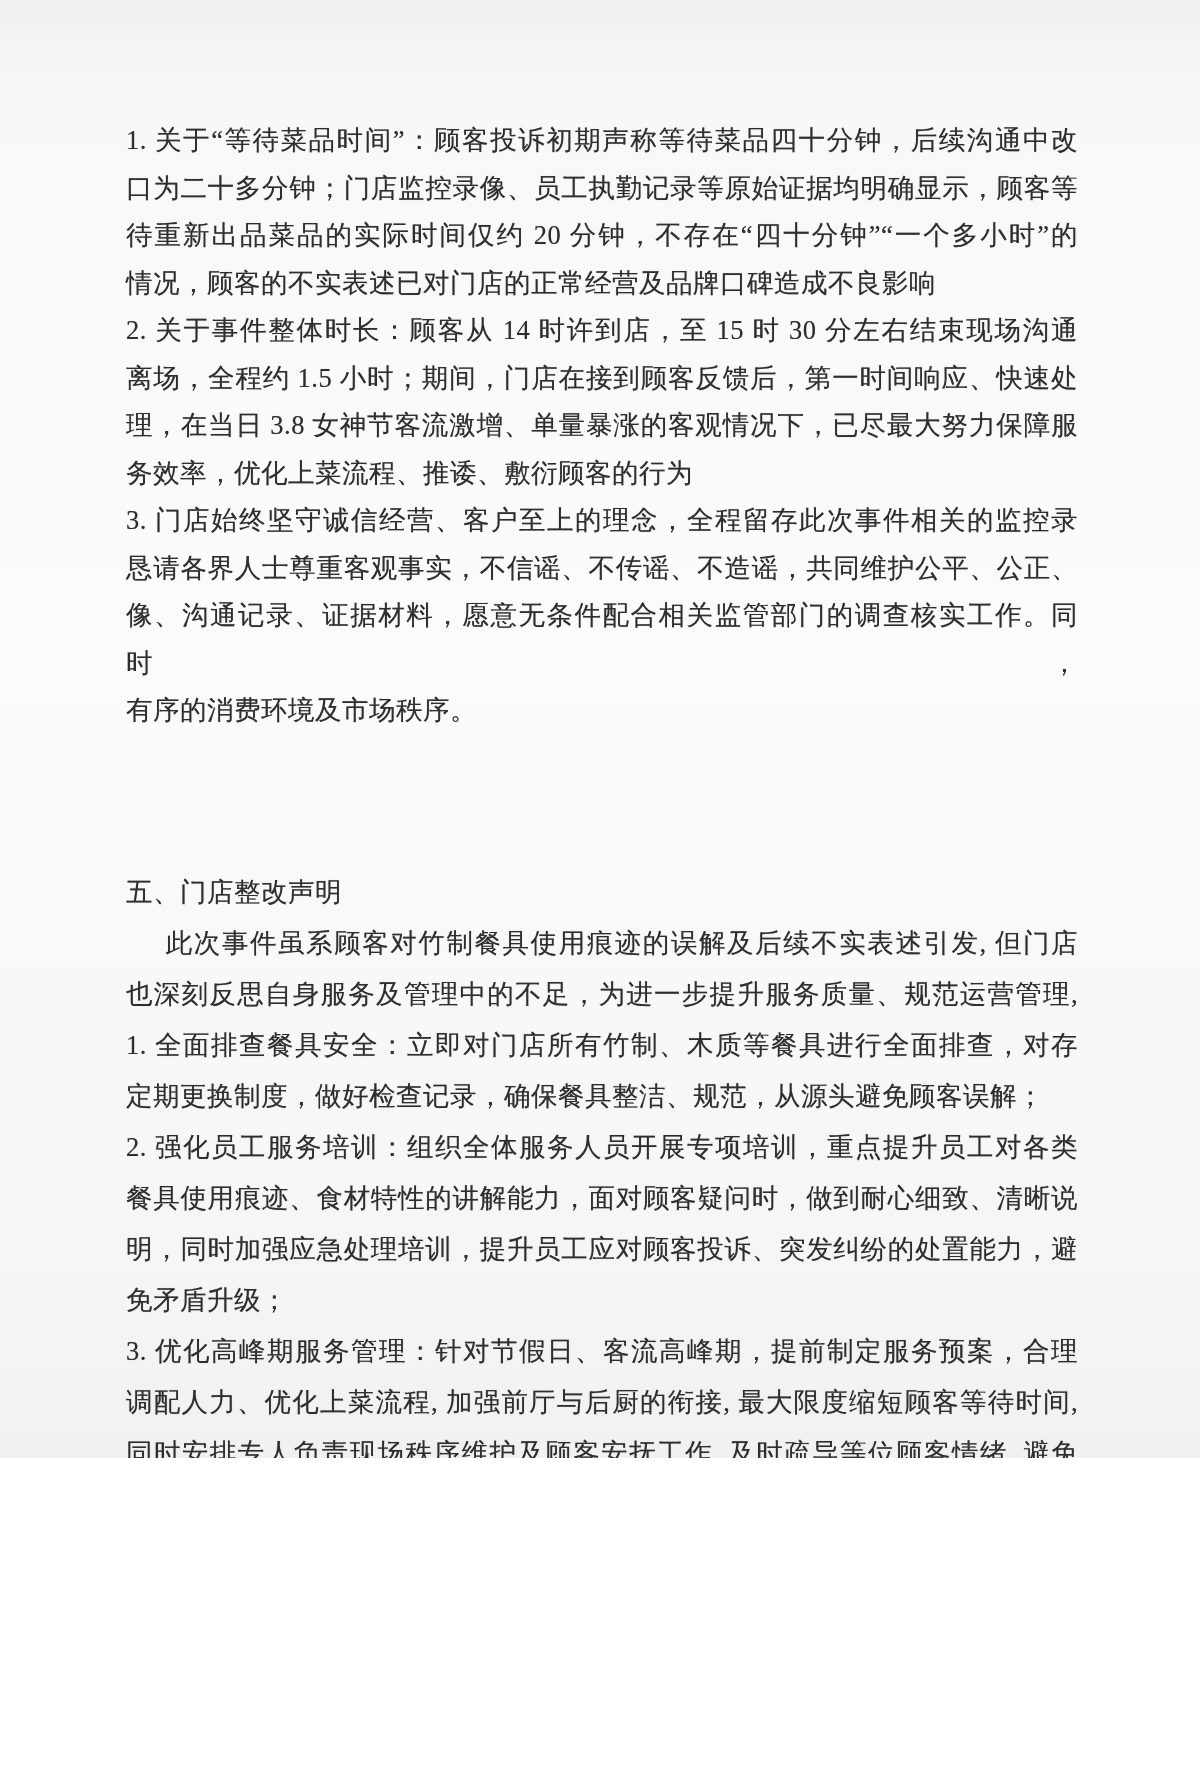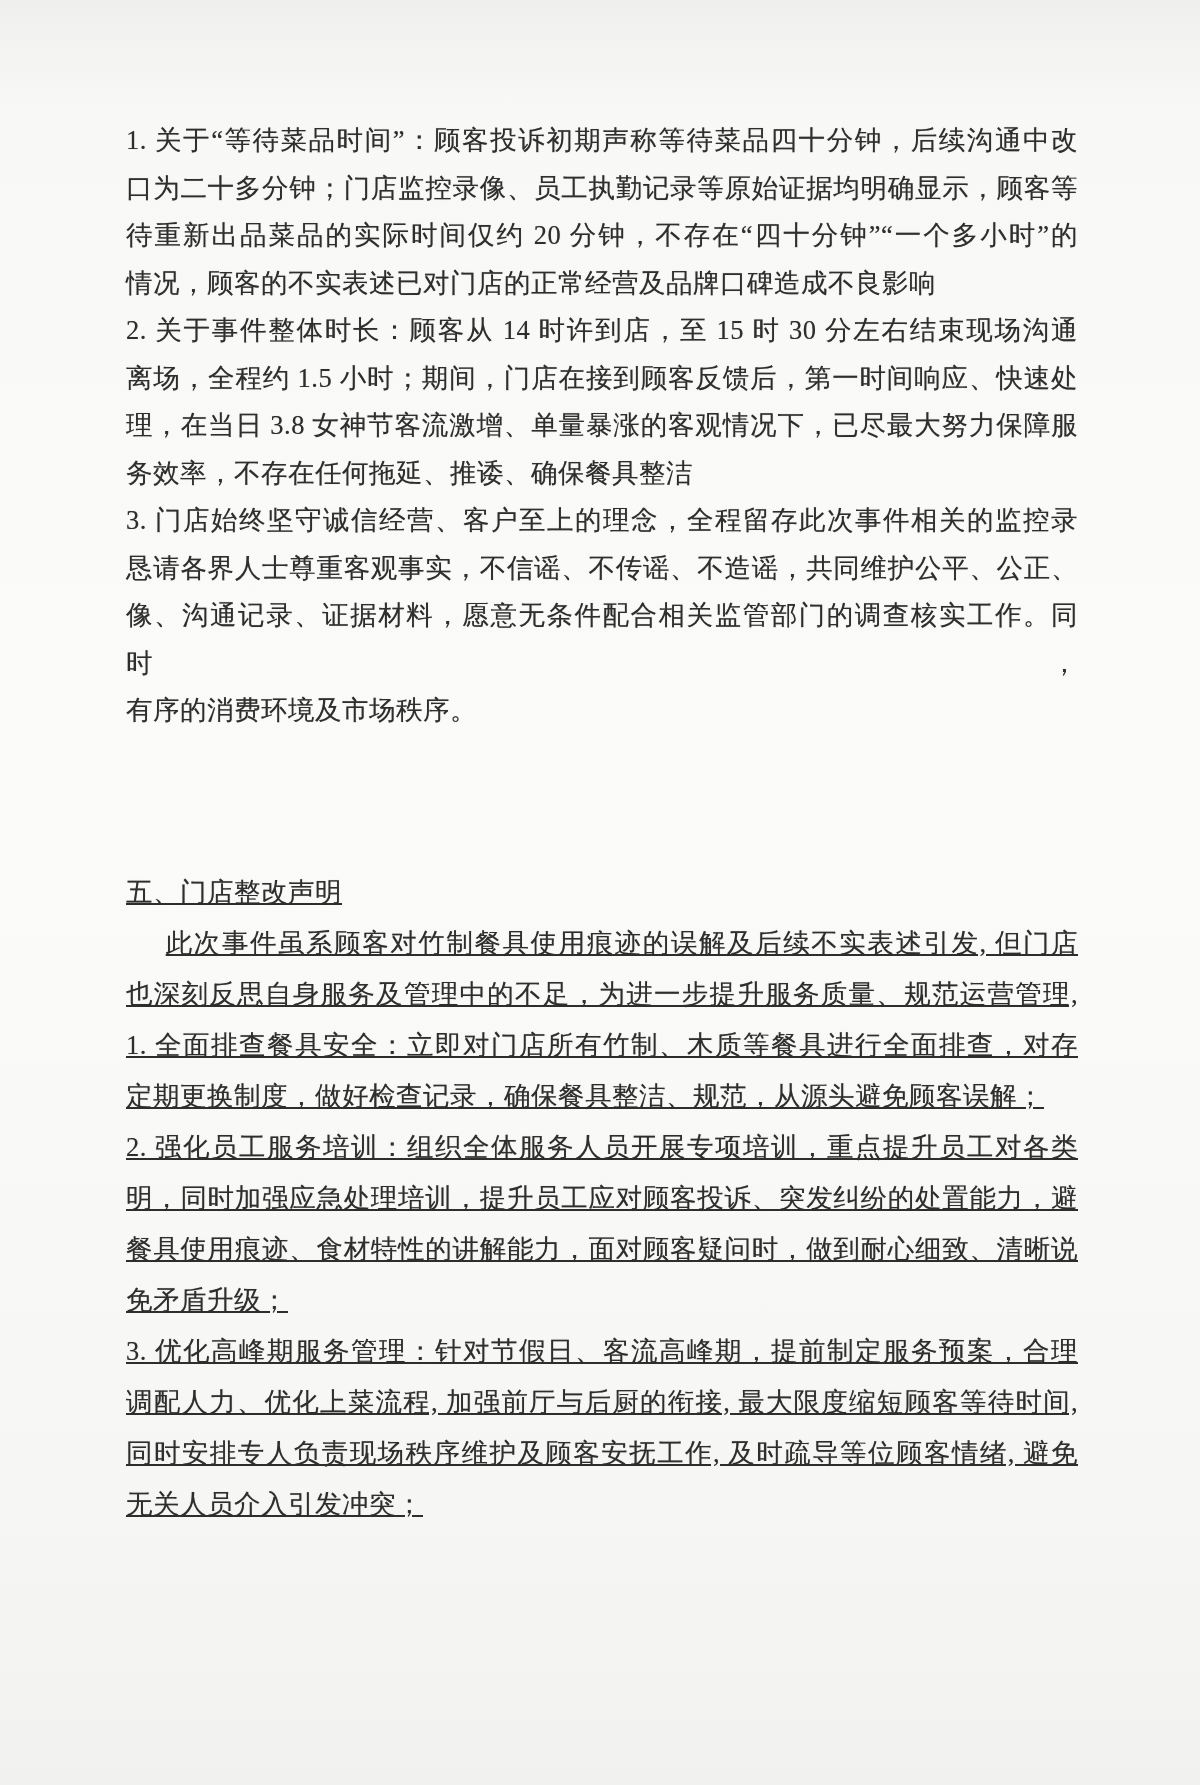--- a/index.html
+++ b/index.html
@@ -6,39 +6,38 @@
     margin: 0;
     padding: 0;
   }
   body {
     width: 1200px;
     font-family: "Liberation Serif", "DejaVu Serif", serif;
   }
   .page {
     position: relative;
     width: 1200px;
-    height: 1785px;
+    height: 1458px;
     overflow: hidden;
     background: linear-gradient(180deg, #efefed 0%, #f8f8f6 6%, #fbfbf9 45%, #f6f6f4 85%, #f1f1ef 100%);
     color: #2e2e2e;
     box-sizing: border-box;
     padding: 117px 122px 12px 126px;
   }
   .content {
     width: 952px;
   }
   .section {
     display: block;
   }
   .section-one .line {
     line-height: 47.5px;
   }
   .section-two {
     margin-top: 132px;
-    text-decoration: underline;
   }
   .section-two .line,
   .section-two .heading {
     line-height: 51px;
   }
   .para {
     margin: 0;
     padding: 0;
   }
   .line {
@@ -74,21 +73,21 @@
           <div class="para">
             <div class="line fill">1. 关于“等待菜品时间”：顾客投诉初期声称等待菜品四十分钟，后续沟通中改</div>
             <div class="line fill">口为二十多分钟；门店监控录像、员工执勤记录等原始证据均明确显示，顾客等</div>
             <div class="line fill">待重新出品菜品的实际时间仅约 20 分钟，不存在“四十分钟”“一个多小时”的</div>
             <div class="line">情况，顾客的不实表述已对门店的正常经营及品牌口碑造成不良影响</div>
           </div>
           <div class="para">
             <div class="line fill">2. 关于事件整体时长：顾客从 14 时许到店，至 15 时 30 分左右结束现场沟通</div>
             <div class="line fill">离场，全程约 1.5 小时；期间，门店在接到顾客反馈后，第一时间响应、快速处</div>
             <div class="line fill">理，在当日 3.8 女神节客流激增、单量暴涨的客观情况下，已尽最大努力保障服</div>
-            <div class="line">务效率，不存在任何拖延、推诿、确保餐具整洁</div>
+            <div class="line">务效率，优化上菜流程、推诿、敷衍顾客的行为</div>
           </div>
           <div class="para">
             <div class="line fill">3. 门店始终坚守诚信经营、客户至上的理念，全程留存此次事件相关的监控录</div>
             <div class="line fill">恳请各界人士尊重客观事实，不信谣、不传谣、不造谣，共同维护公平、公正、</div>
             <div class="line fill">像、沟通记录、证据材料，愿意无条件配合相关监管部门的调查核实工作。同时，</div>
             <div class="line">有序的消费环境及市场秩序。</div>
           </div>
         </div>
     </section>
 
@@ -98,22 +97,22 @@
           <div class="para">
             <div class="line fill indent">此次事件虽系顾客对竹制餐具使用痕迹的误解及后续不实表述引发, 但门店</div>
             <div class="line fill">也深刻反思自身服务及管理中的不足，为进一步提升服务质量、规范运营管理,</div>
           </div>
           <div class="para">
             <div class="line fill">1. 全面排查餐具安全：立即对门店所有竹制、木质等餐具进行全面排查，对存</div>
             <div class="line">定期更换制度，做好检查记录，确保餐具整洁、规范，从源头避免顾客误解；</div>
           </div>
           <div class="para">
             <div class="line fill">2. 强化员工服务培训：组织全体服务人员开展专项培训，重点提升员工对各类</div>
+            <div class="line fill">餐具使用痕迹、食材特性的讲解能力，面对顾客疑问时，做到耐心细致、清晰说</div>
             <div class="line fill">明，同时加强应急处理培训，提升员工应对顾客投诉、突发纠纷的处置能力，避</div>
-            <div class="line fill">餐具使用痕迹、食材特性的讲解能力，面对顾客疑问时，做到耐心细致、清晰说</div>
             <div class="line">免矛盾升级；</div>
           </div>
           <div class="para">
             <div class="line fill">3. 优化高峰期服务管理：针对节假日、客流高峰期，提前制定服务预案，合理</div>
             <div class="line fill">调配人力、优化上菜流程, 加强前厅与后厨的衔接, 最大限度缩短顾客等待时间,</div>
             <div class="line fill">同时安排专人负责现场秩序维护及顾客安抚工作, 及时疏导等位顾客情绪, 避免</div>
             <div class="line">无关人员介入引发冲突；</div>
           </div>
         </div>
     </section>

